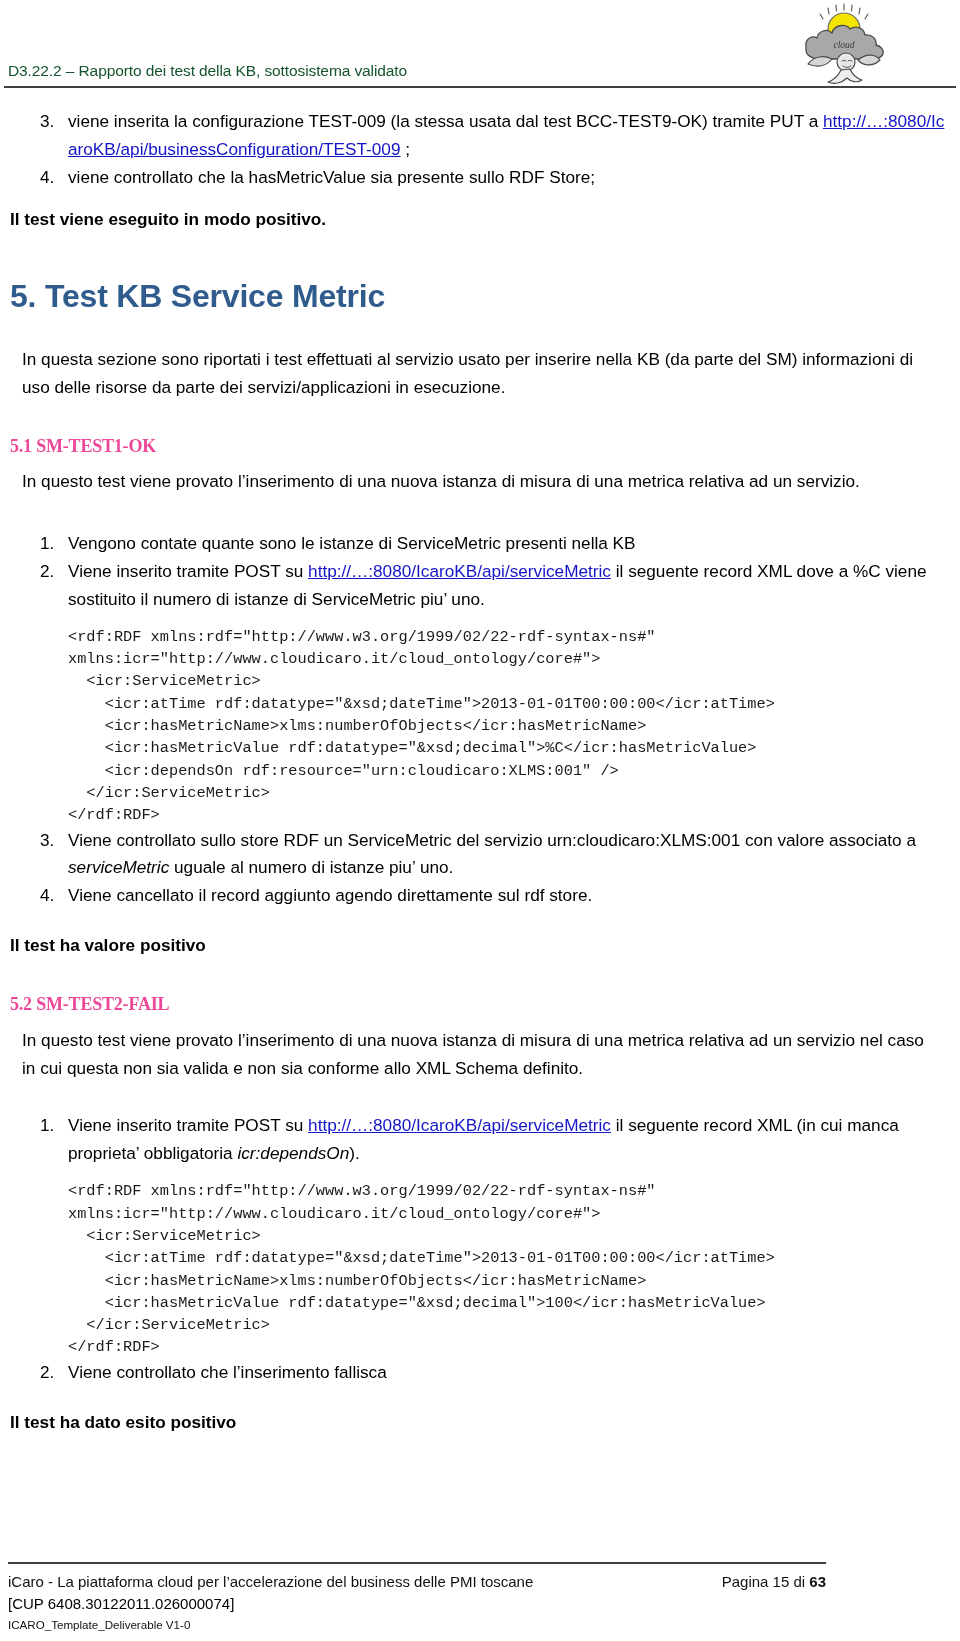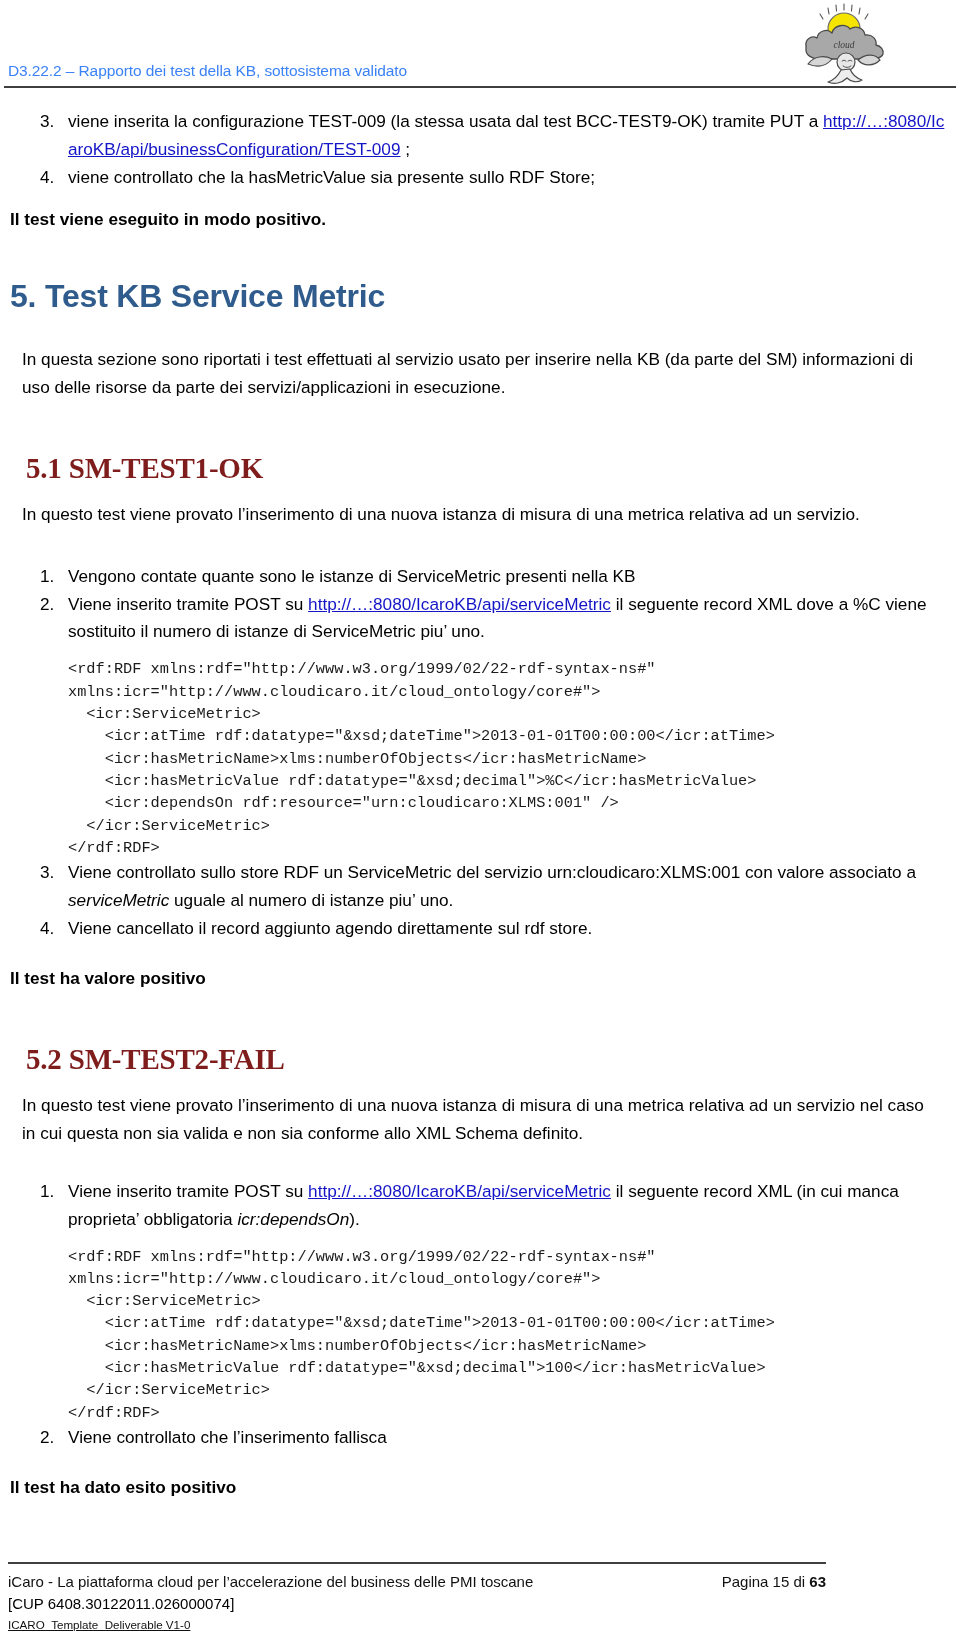--- a/index.html
+++ b/index.html
@@ -31,21 +31,21 @@
     box-sizing: border-box;
   }
   .header-title {
     position: absolute;
     left: 8px;
     bottom: 12px;
     font-size: 15.5px;
     font-weight: 400;
     letter-spacing: -0.1px;
     white-space: nowrap;
-    color: #3b82f6;
+    color: #14532d;
   }
   .header-rule {
     position: absolute;
     left: 4px;
     right: 4px;
     bottom: 4px;
     height: 0;
     border-top: 2.5px solid #3f3f3f;
   }
   .header-logo {
@@ -107,26 +107,26 @@
 
   h1.sec {
     color: #2f5c8c;
     font-size: 32px;
     font-weight: bold;
     line-height: 1.2;
     margin: 0;
     letter-spacing: -0.2px;
   }
   h2.subsec {
-    color: #7f1d1d;
+    color: #ec4899;
     font-family: "Liberation Serif", serif;
-    font-size: 29px;
+    font-size: 18px;
     font-weight: bold;
     line-height: 1.15;
-    margin: 16px;
+    margin: 0;
     letter-spacing: -0.2px;
   }
 
   pre.code {
     font-family: "Liberation Mono", monospace;
     font-size: 15.3px;
     line-height: 1.46;
     margin: 0;
     padding: 0 0 0 30px;
     white-space: pre;
@@ -165,21 +165,20 @@
   }
   .footer-left-line2 {
     font-size: 15px;
     line-height: 1.45;
   }
   .footer-small {
     font-size: 11.6px;
     line-height: 1.4;
     margin-top: 2px;
     color: #111;
-    text-decoration: underline;
   }
   .footer-page-num { font-weight: bold; }
 </style>
 </head>
 <body>
 
 <div class="page">
 
   <div class="doc-header">
     <div class="header-title">D3.22.2 – Rapporto dei test della KB, sottosistema validato</div>

